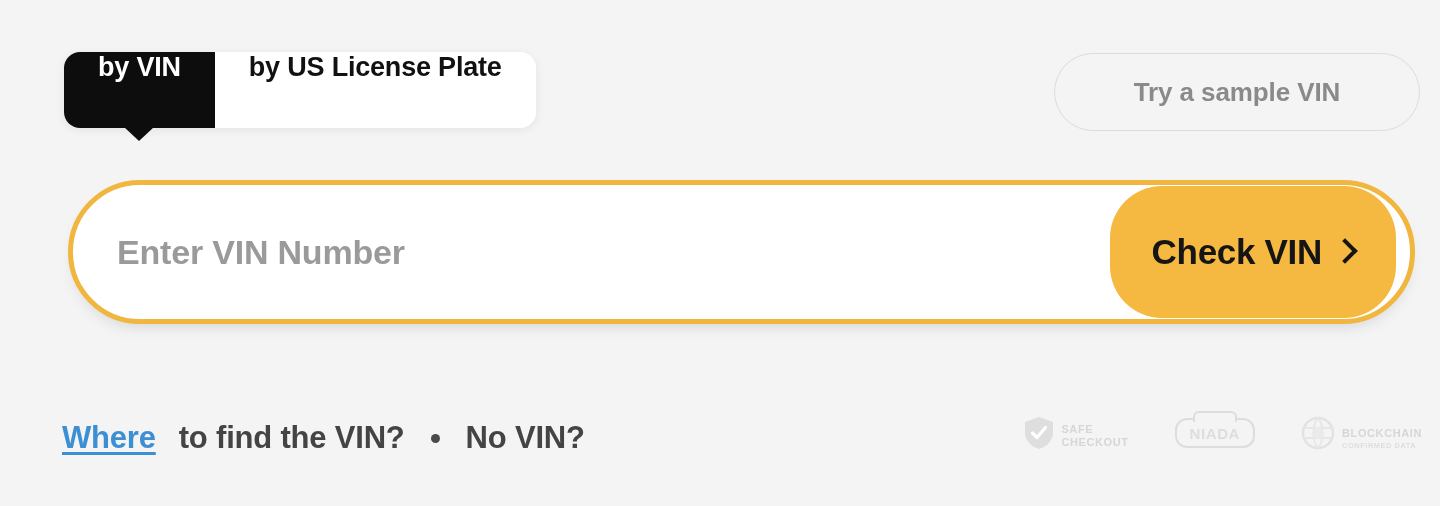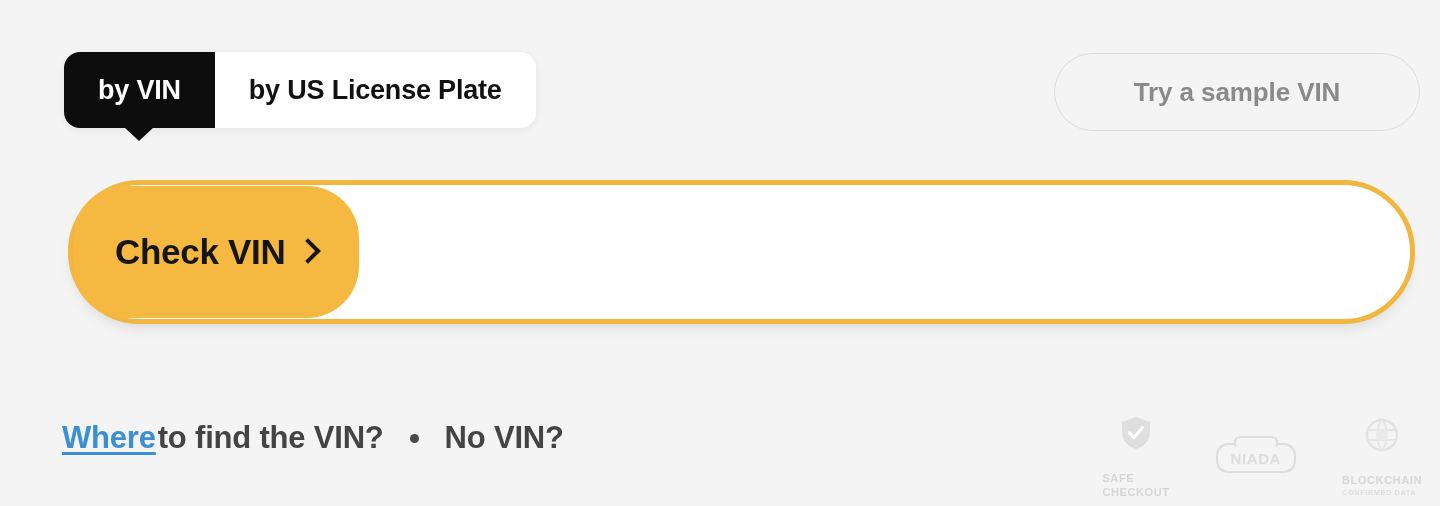--- a/index.html
+++ b/index.html
@@ -28,21 +28,21 @@
     top: 52px;
     height: 76px;
     display: flex;
     align-items: stretch;
     border-radius: 16px;
     background: #ffffff;
     box-shadow: 0 2px 10px rgba(0,0,0,0.07);
   }
   .tab {
     display: flex;
-    align-items: center;
+    align-items: flex-start;
     justify-content: center;
     padding: 0 34px;
     font-size: 27px;
     font-weight: bold;
     letter-spacing: -0.2px;
     white-space: nowrap;
     cursor: pointer;
     user-select: none;
     position: relative;
   }
@@ -175,37 +175,36 @@
     height: 9px;
     border-radius: 50%;
     background: #4a4a4a;
     margin: 0 26px;
     display: inline-block;
     flex: none;
   }
   .plain {
     color: #444444;
   }
-  .gap-l { margin-left: 2px; text-align: right; }
+  .gap-l { margin-left: 23px; text-align: right; }
 
   
   .badges {
     position: absolute;
     right: 18px;
     top: 416px;
     display: flex;
     align-items: center;
     gap: 46px;
     opacity: 1;
   }
   .badge {
     display: flex;
-    align-items: center;
-    gap: 22px;
-    flex-direction: column;
+    align-items: flex-end;
+    gap: 7px;
   }
   .badge-text {
     display: flex;
     flex-direction: column;
     line-height: 1.25;
   }
   .badge-t1 {
     font-size: 11px;
     font-weight: bold;
     color: #d6d6d6;
@@ -252,20 +251,21 @@
     <div class="tab inactive">
       <span>by US License Plate</span>
     </div>
   </div>
 
   <button class="sample-btn">
     <span>Try a sample VIN</span>
   </button>
 
   <div class="search-wrap">
+    <input class="vin-input" type="text" placeholder="Enter VIN Number" style="">
     <button class="check-btn">
       <span>Check VIN</span>
       <span class="chevron-icon"></span>
     </button>
   </div>
 
   <div class="footer-links">
     <span class="flink">Where</span>
     <span class="plain gap-l">to find the VIN?</span>
     <span class="sep-dot"></span>

